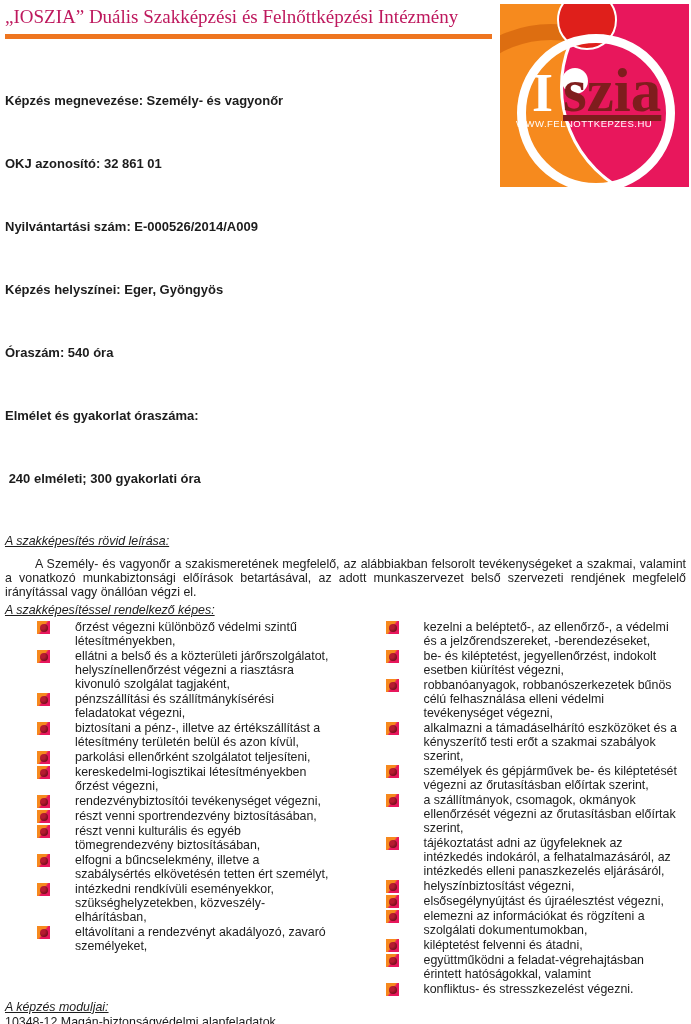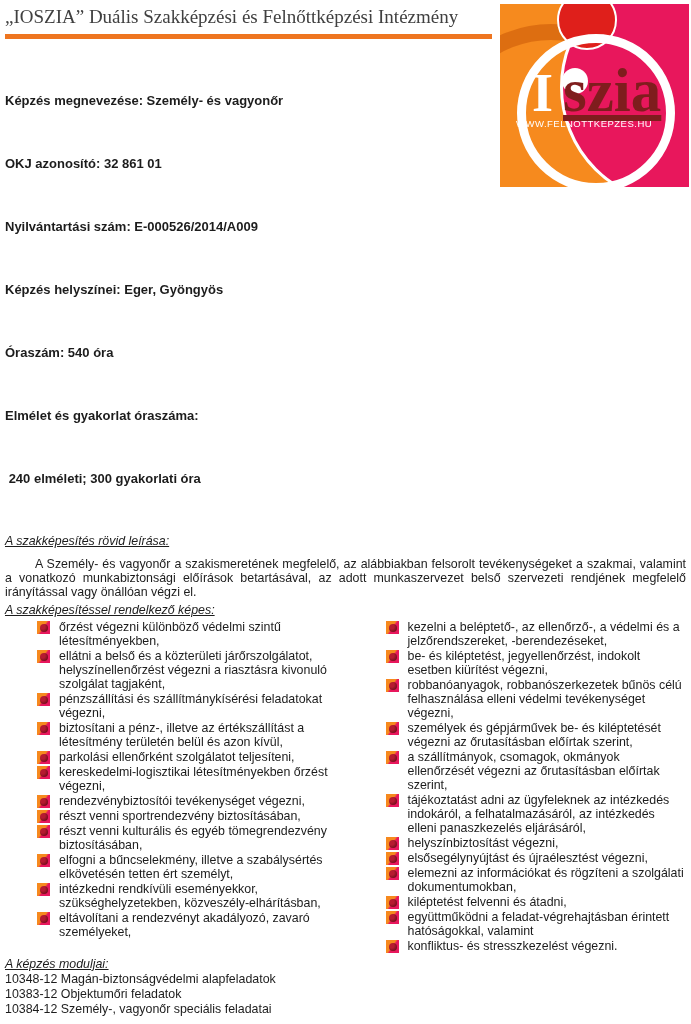--- a/index.html
+++ b/index.html
@@ -5,21 +5,21 @@
   html,body{margin:0;padding:0;}
   body{
     width:691px;height:1024px;background:#ffffff;color:#1c1c1c;
     font-family:"Liberation Sans",sans-serif;font-size:12.4px;
     position:relative;overflow:hidden;
   }
   .pad{padding:0 5px;}
   
   .header-row{display:flex;align-items:flex-start;padding:4px 2px 0 5px;}
   .header-left{flex:1;min-width:0;}
-  .doc-title{font-family:"Liberation Serif",serif;font-size:19px;color:#404040;margin-top:2px;}
+  .doc-title{font-family:"Liberation Serif",serif;font-size:19px;color:#be185d;margin-top:2px;}
   .title-rule{height:5px;background:#EE7520;margin-top:6px;}
   .course-info{margin-top:9px;font-weight:bold;font-size:13px;line-height:21px;white-space:pre-wrap;}
   
   .logo-box{width:189px;height:183px;position:relative;overflow:hidden;background:#F68A1E;flex-shrink:0;margin-left:8px;}
   .lg-darkarc{position:absolute;left:-70px;top:20px;width:210px;height:210px;border-radius:50%;
     border:16px solid rgba(208,96,10,0.65);background:transparent;z-index:1;}
   .lg-pink{position:absolute;left:60px;top:-35px;width:230px;height:230px;border-radius:50%;
     background:#E8175C;border:3px solid #fff;z-index:1;}
   .lg-red{position:absolute;left:57px;top:-14px;width:56px;height:56px;border-radius:50%;
     background:#DF1F1B;border:2px solid #fff;z-index:2;}
@@ -32,21 +32,21 @@
   .lg-szia{color:#7f1d1d;font-size:61px;margin-left:10px;text-decoration:underline;}
   .lg-url{position:absolute;left:16px;top:114px;z-index:6;color:#ffffff;font-size:9.5px;
     font-weight:normal;letter-spacing:0.5px;font-family:"Liberation Sans",sans-serif;}
   
   .sec-h{font-size:12.4px;text-decoration:underline;margin:3px 0 1px 0;font-style:italic;}
   .desc-p{margin:9px 0 0 0;line-height:14.2px;text-align:justify;text-indent:30px;}
   .cap-cols{display:flex;margin-top:3px;}
   .cap-col{width:50%;box-sizing:border-box;}
   .cap-col.left{padding-left:32px;padding-right:14px;}
   .cap-col.right{padding-left:40px;padding-right:2px;}
-  .cap-item{display:flex;gap:9px;margin-bottom:1px;line-height:14px;}
+  .cap-item{display:flex;gap:25px;margin-bottom:1px;line-height:14px;}
   .bullet{width:13px;height:13px;flex-shrink:0;margin-top:1px;position:relative;
     background:linear-gradient(125deg,#F6891E 45%,#E8175D 55%);}
   .bullet::after{content:"";position:absolute;left:3px;top:3px;width:8px;height:8px;border-radius:50%;
     background:radial-gradient(circle at 35% 35%,#b61a30 30%,#5f0a16 90%);}
   .plain-line{line-height:15px;}
 </style>
 </head>
 <body>
 
 <div class="header-row">
@@ -141,20 +141,24 @@
       <div class="cap-item">
           <span class="bullet"></span>
           <span>be- és kiléptetést, jegyellenőrzést, indokolt esetben kiürítést végezni,</span>
         </div>
       <div class="cap-item">
           <span class="bullet"></span>
           <span>robbanóanyagok, robbanószerkezetek bűnös célú felhasználása elleni védelmi tevékenységet végezni,</span>
         </div>
       <div class="cap-item">
           <span class="bullet"></span>
+          <span>alkalmazni a támadáselhárító eszközöket és a kényszerítő testi erőt a szakmai szabályok szerint,</span>
+        </div>
+      <div class="cap-item">
+          <span class="bullet"></span>
           <span>személyek és gépjárművek be- és kiléptetését végezni az őrutasításban előírtak szerint,</span>
         </div>
       <div class="cap-item">
           <span class="bullet"></span>
           <span>a szállítmányok, csomagok, okmányok ellenőrzését végezni az őrutasításban előírtak szerint,</span>
         </div>
       <div class="cap-item">
           <span class="bullet"></span>
           <span>tájékoztatást adni az ügyfeleknek az intézkedés indokáról, a felhatalmazásáról, az intézkedés elleni panaszkezelés eljárásáról,</span>
         </div>

